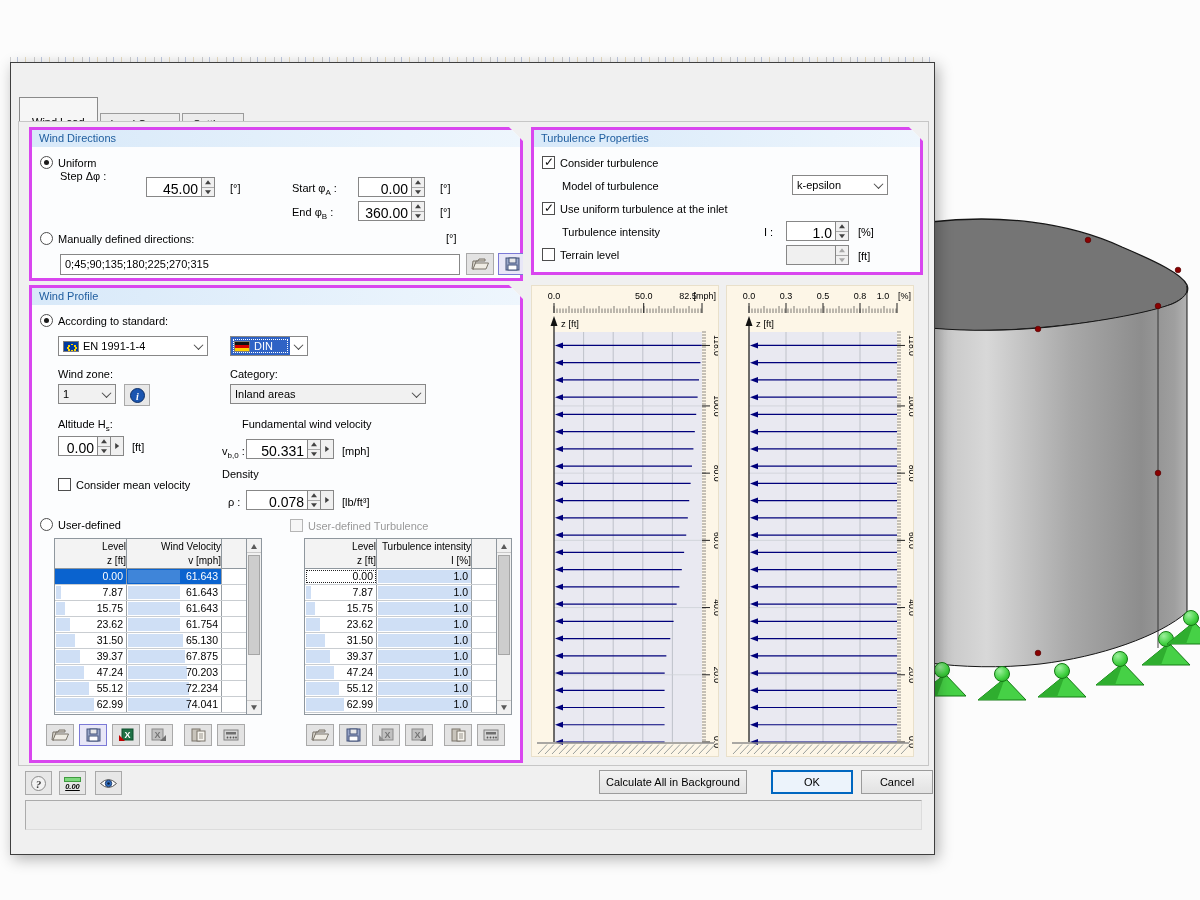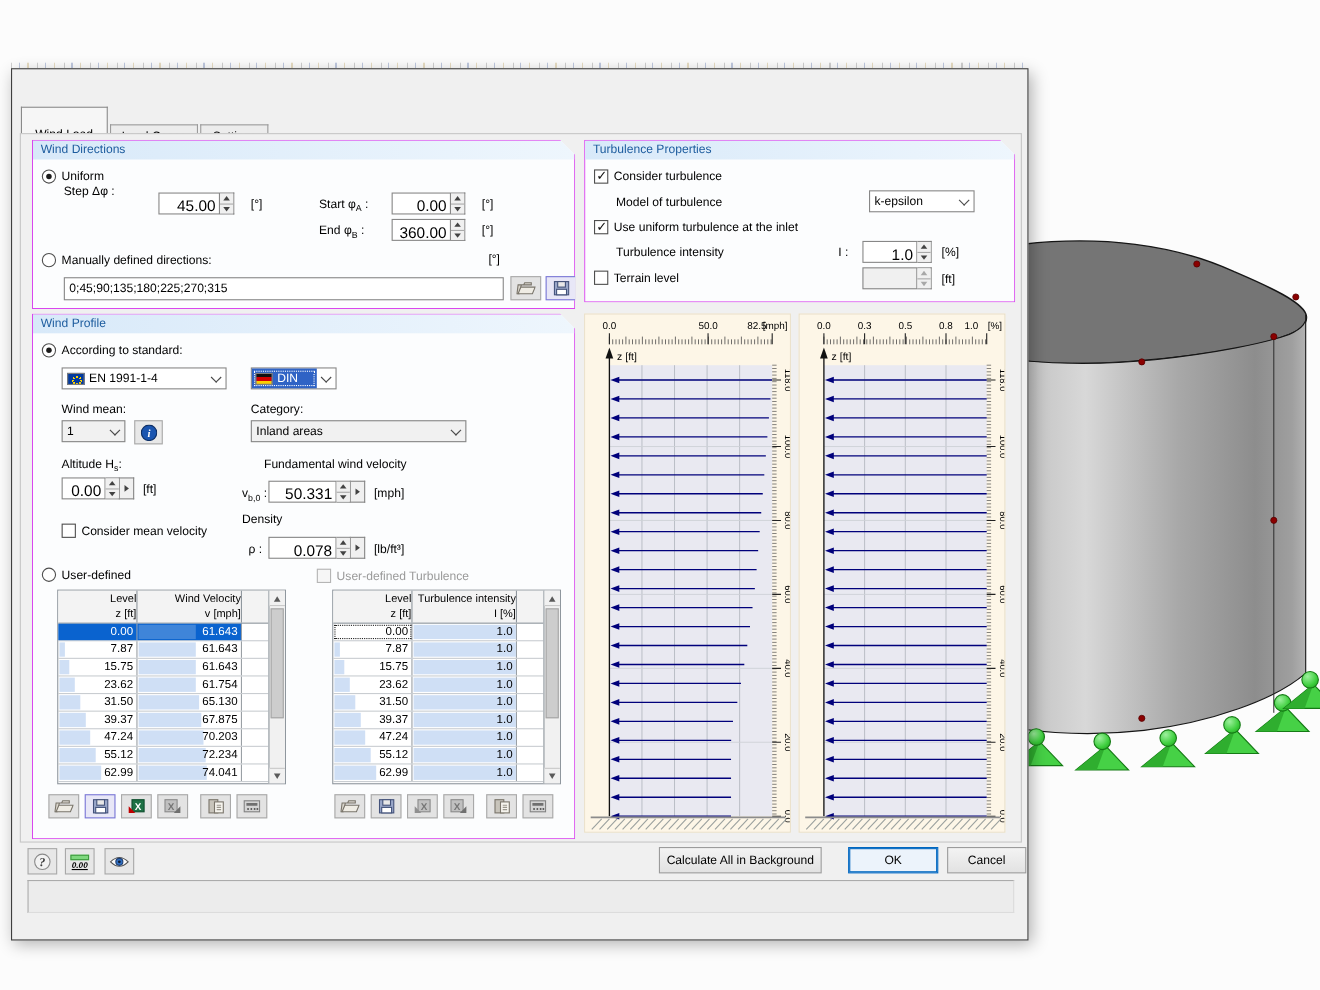--- a/index.html
+++ b/index.html
@@ -14,21 +14,21 @@
   .dialog{position:absolute;left:10px;top:62px;width:925px;height:793px;background:#f0f0f0;
     border:1px solid #3f3f3f;box-shadow:3px 4px 14px rgba(0,0,0,.30);z-index:10;font-size:11px;color:#000;}
   .titlebar{height:29px;background:#fff;display:flex;align-items:center;padding:0 6px 0 12px;font-size:12px;}
   .close-btn{margin-left:auto;width:22px;height:22px;display:flex;align-items:center;justify-content:center;
     font-size:14px;color:#222;cursor:default;}
   .tabs{position:absolute;left:8px;top:37px;display:flex;align-items:flex-end;}
   .tab{padding:4px 10px 3px;border:1px solid #9b9b9b;border-bottom:none;background:#ececec;margin-right:2px;font-size:11px;}
   .tab.active{background:#f6f6f6;padding:18px 12px 5px;margin-top:-3px;border-color:#8a8a8a;}
   .tabpanel{position:absolute;left:7px;top:58px;width:911px;height:645px;border:1px solid #c6c6c6;background:#f0f0f0;}
   
-  .group{position:absolute;background:#fcfdfe;border:1px solid #d946ef;
+  .group{position:absolute;background:#fcfdfe;border:3px solid #d946ef;
     clip-path:polygon(0 0,calc(100% - 14px) 0,100% 14px,100% 100%,0 100%);}
   .group-header{height:17px;background:linear-gradient(90deg,#d8e9f9,#eef6fd);color:#1d5c9e;
     font-size:11px;padding:2px 0 0 7px;}
   .lbl{position:absolute;white-space:nowrap;font-size:11px;}
   sub{font-size:8px;}
   
   .radio,.cb{position:absolute;display:flex;align-items:center;white-space:nowrap;}
   .radio .dot{width:13px;height:13px;border:1px solid #4e4e4e;border-radius:50%;background:#fff;margin-right:5px;position:relative;flex:none;}
   .radio.sel .dot::after{content:"";position:absolute;inset:3px;border-radius:50%;background:#1b1b1b;}
   .cb .box{width:13px;height:13px;border:1px solid #4e4e4e;background:#fff;margin-right:5px;position:relative;flex:none;}
@@ -295,21 +295,21 @@
       <span>EN 1991-1-4</span>
       <span class="chev"></span>
     </div>
     <div class="combo din" style="left:198px;top:48px;width:78px;">
       <span class="sel">
           <span class="flag flag-de"></span>
           <span>DIN</span>
         </span>
       <span class="chev"></span>
     </div>
-    <span class="lbl" style="left:26px;top:80px;">Wind mean:</span>
+    <span class="lbl" style="left:26px;top:80px;">Wind zone:</span>
     <div class="combo gray" style="left:26px;top:96px;width:58px;">
       <span>1</span>
       <span class="chev"></span>
     </div>
     <div class="info-btn" style="left:92px;top:96px;">
       <svg width="15" height="15">
           <circle cx="7.5" cy="7.5" r="7" fill="#1a55b0" stroke="#0d2f66"></circle>
           <text x="7.5" y="11.5" text-anchor="middle" font-size="10" font-weight="bold" font-style="italic" fill="#fff" font-family="Liberation Serif,serif">i</text>
         </svg>
     </div>

